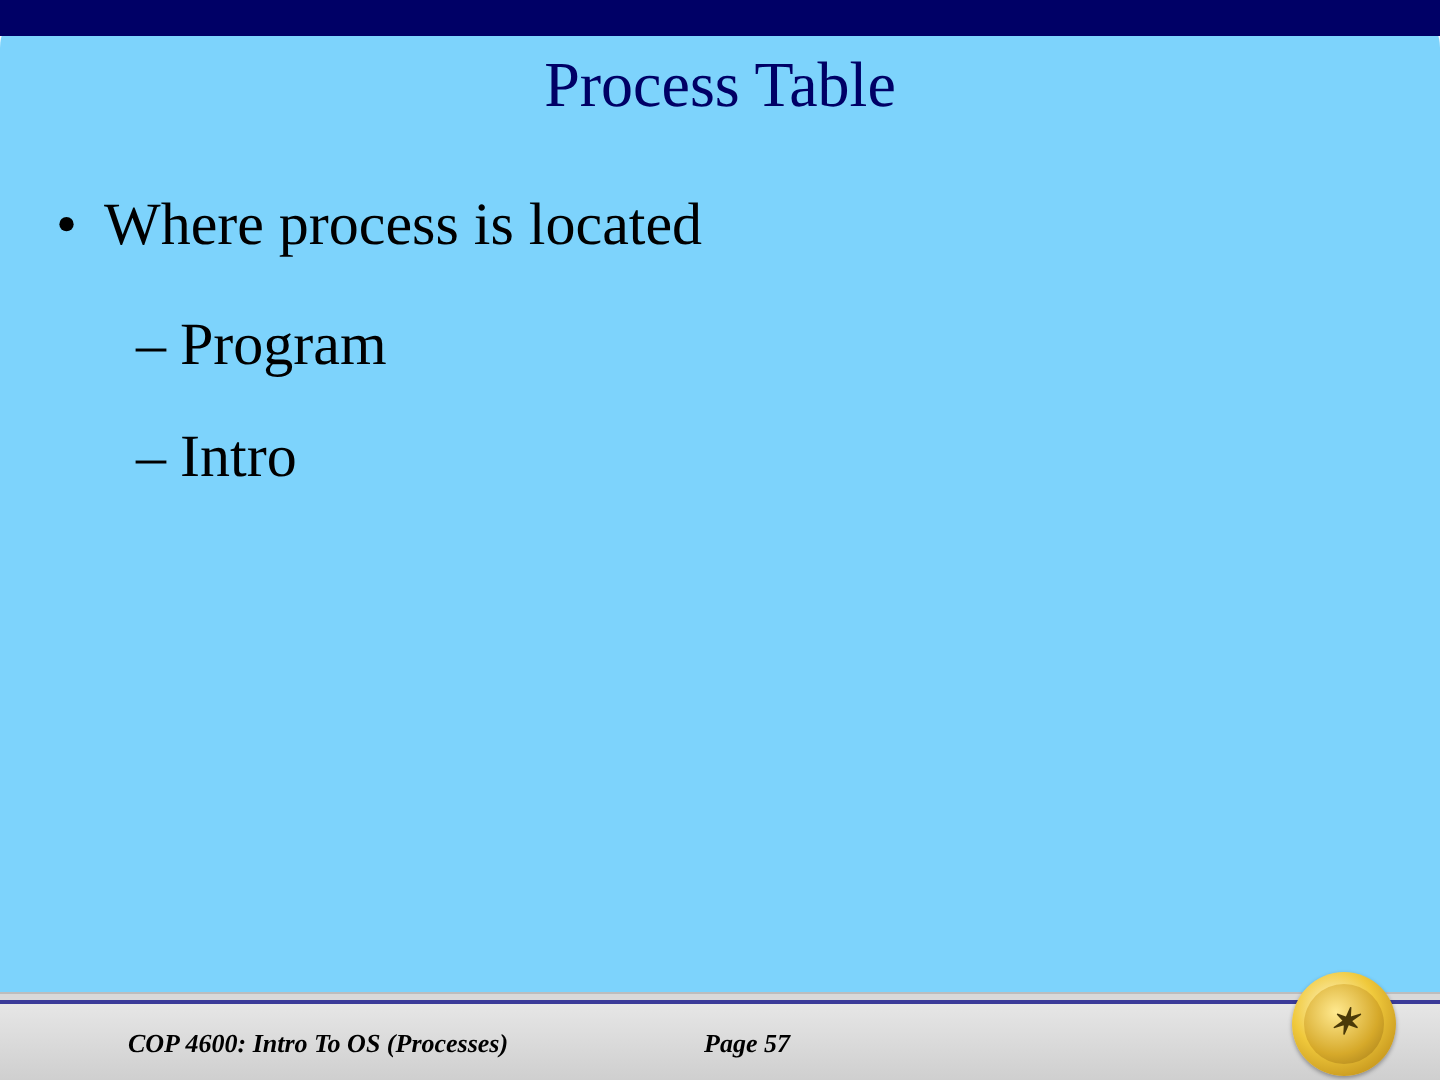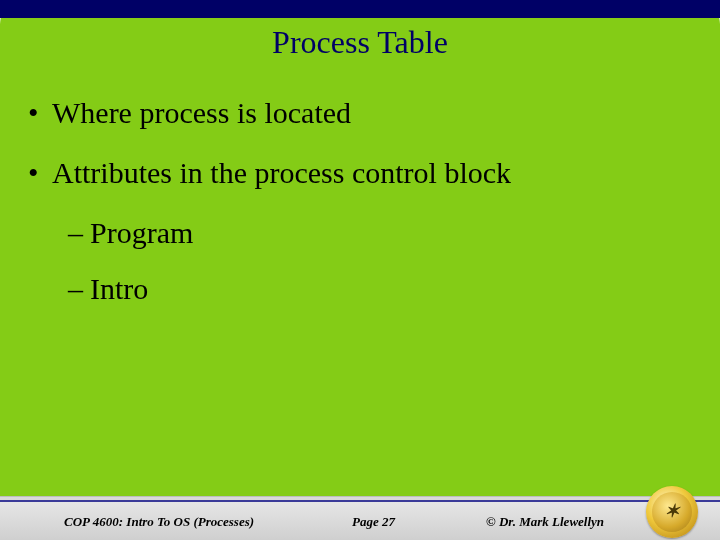--- a/index.html
+++ b/index.html
@@ -6,21 +6,21 @@
   html, body { width: 720px; height: 540px; overflow: hidden; }
   body {
     font-family: "Times New Roman", Times, serif;
     background: #ffffff;
     position: relative;
   }
   .slide {
     width: 720px;
     height: 540px;
     position: relative;
-    background: #84cc16;
+    background: #7dd3fc;
     border-radius: 24px;
   }
   .top-bar {
     position: absolute;
     top: 0;
     left: 0;
     right: 0;
     height: 18px;
     background: #000066;
   }
@@ -135,30 +135,28 @@
 <body>
 
 <div class="slide">
 
   <div class="top-bar"></div>
 
   <h1 class="title">Process Table</h1>
 
   <div class="content">
     <div class="bullet-l1">Where process is located</div>
-    <div class="bullet-l1">Attributes in the process control block</div>
     <div class="bullet-l2">Program</div>
     <div class="bullet-l2">Intro</div>
   </div>
 
   <div class="footer">
     <div class="footer-band"></div>
     <div class="footer-text footer-course">COP 4600: Intro To OS  (Processes)</div>
-    <div class="footer-text footer-page">Page 27</div>
-    <div class="footer-text footer-author">© Dr. Mark Llewellyn</div>
+    <div class="footer-text footer-page">Page 57</div>
     <div class="pegasus">
       <div class="outer"></div>
       <div class="inner">
         <span class="glyph">✶</span>
       </div>
     </div>
   </div>
 
 </div>
 

